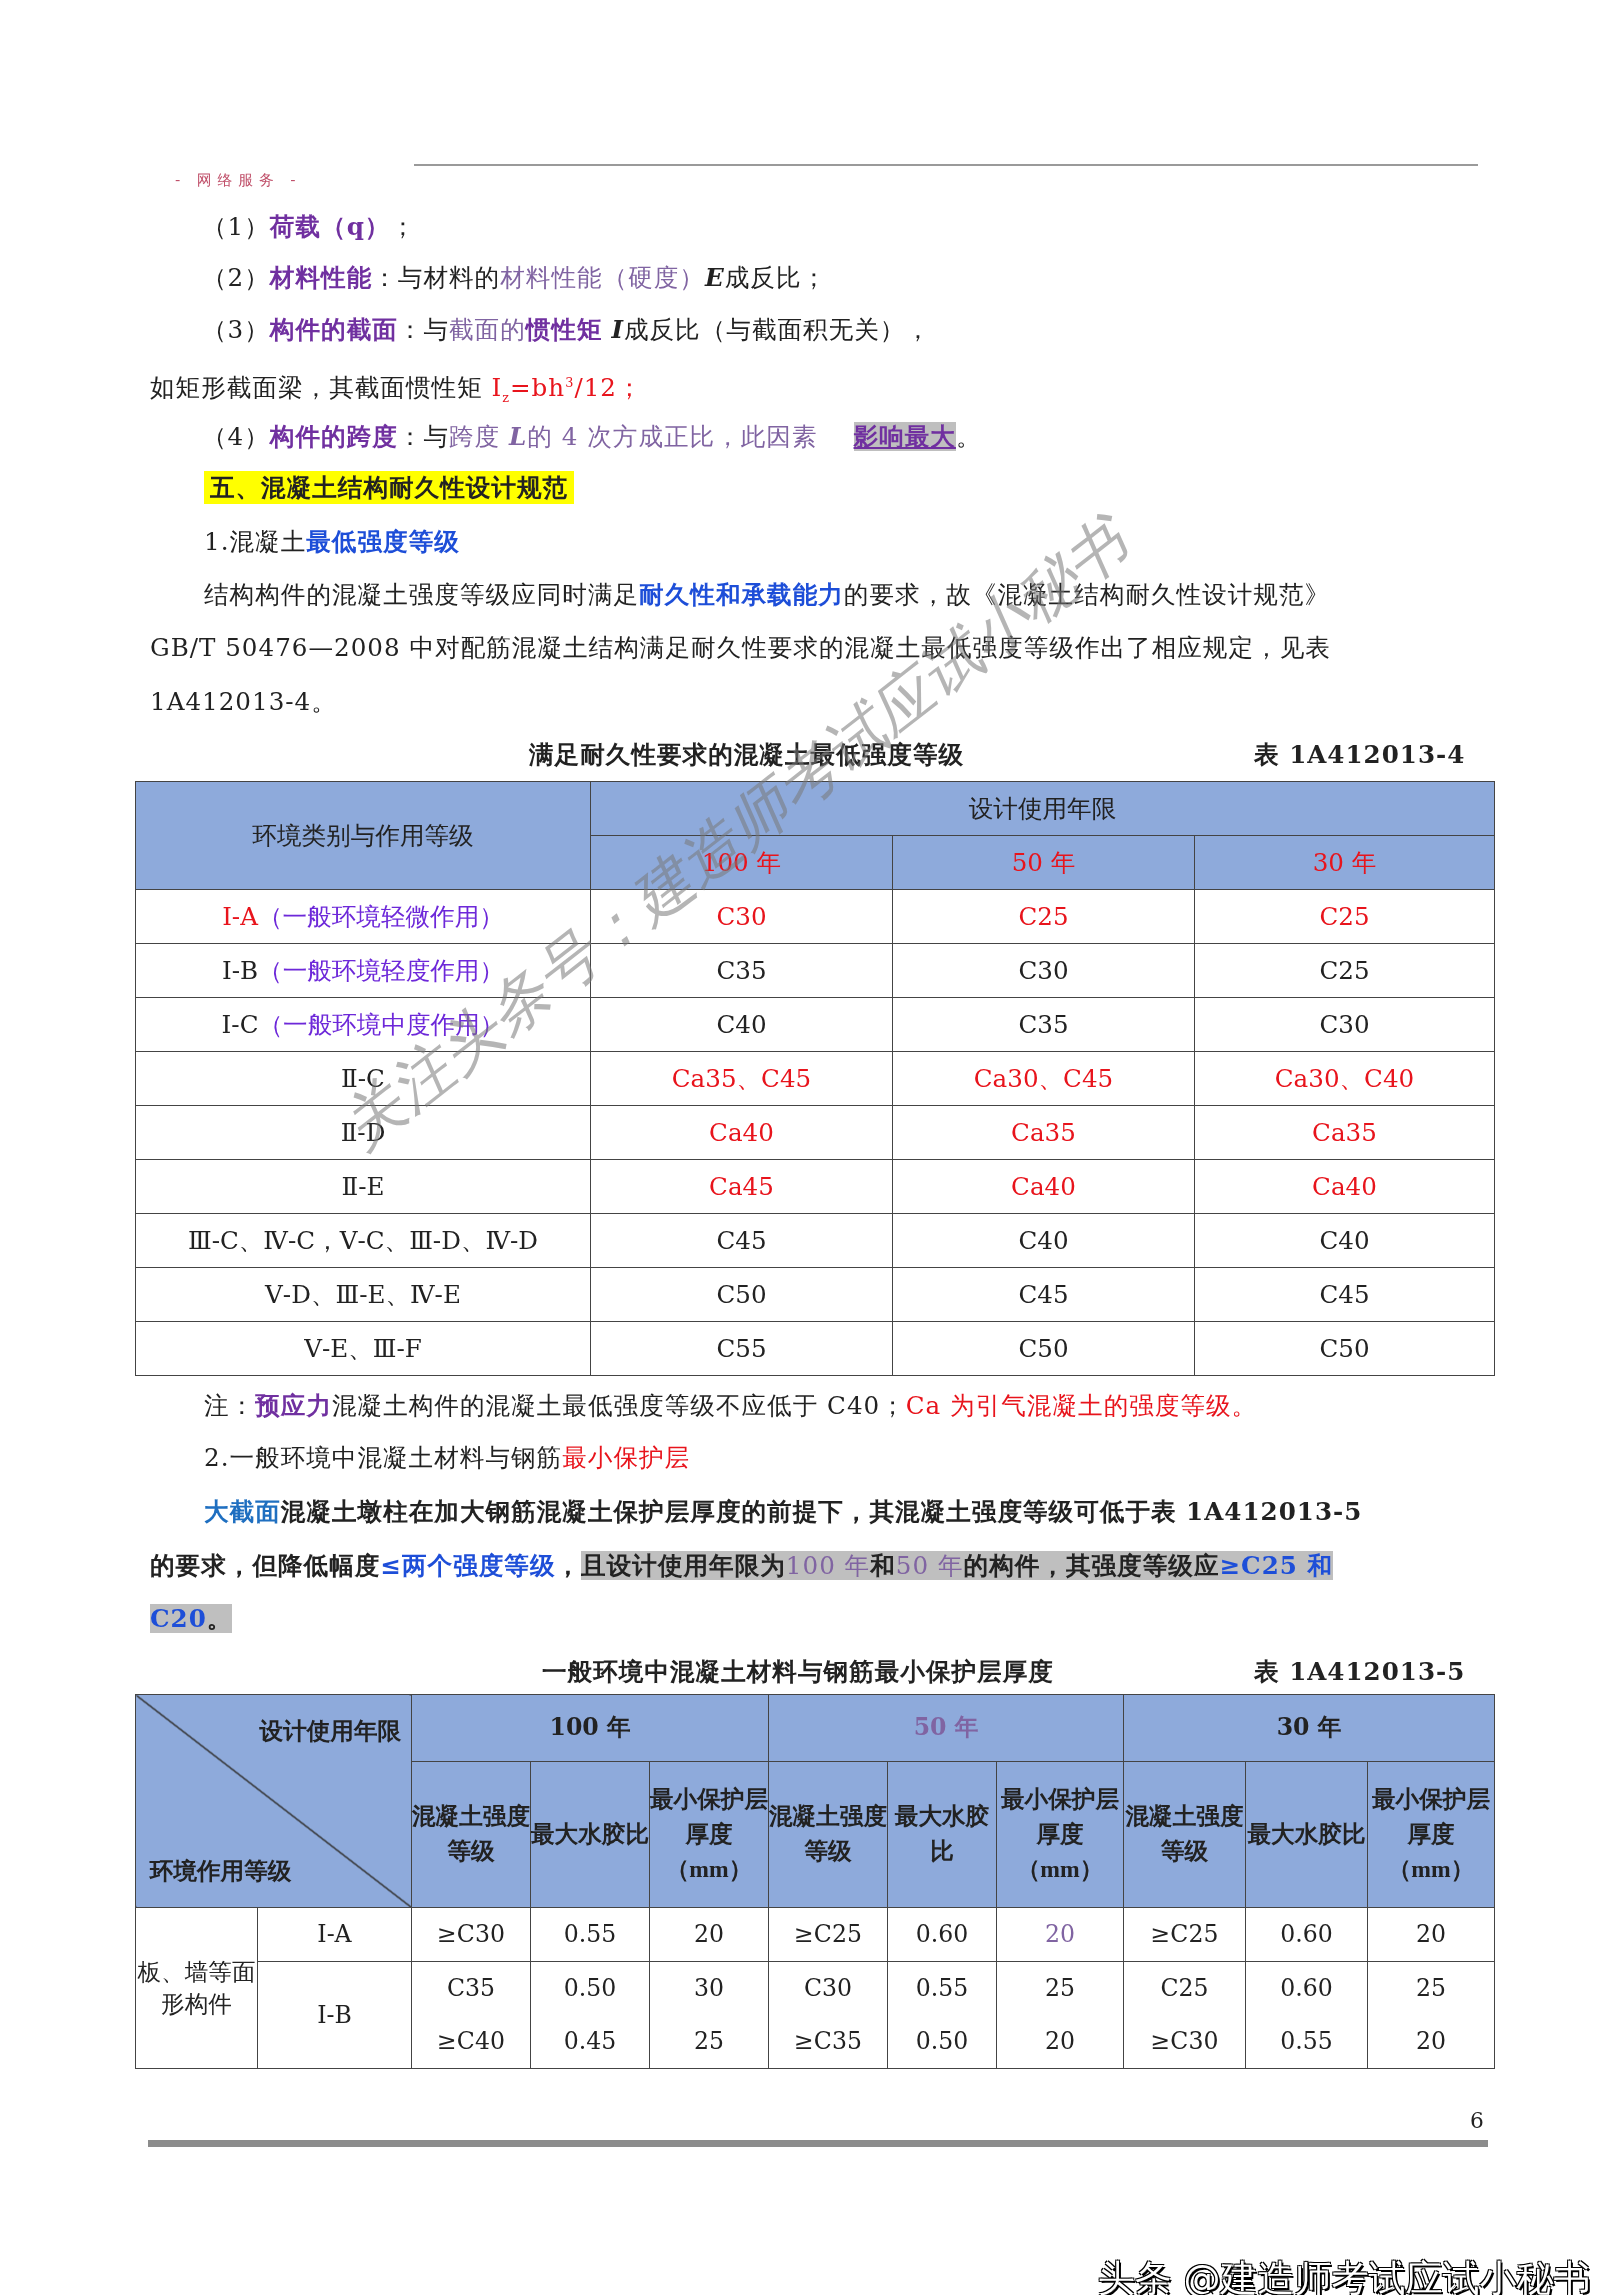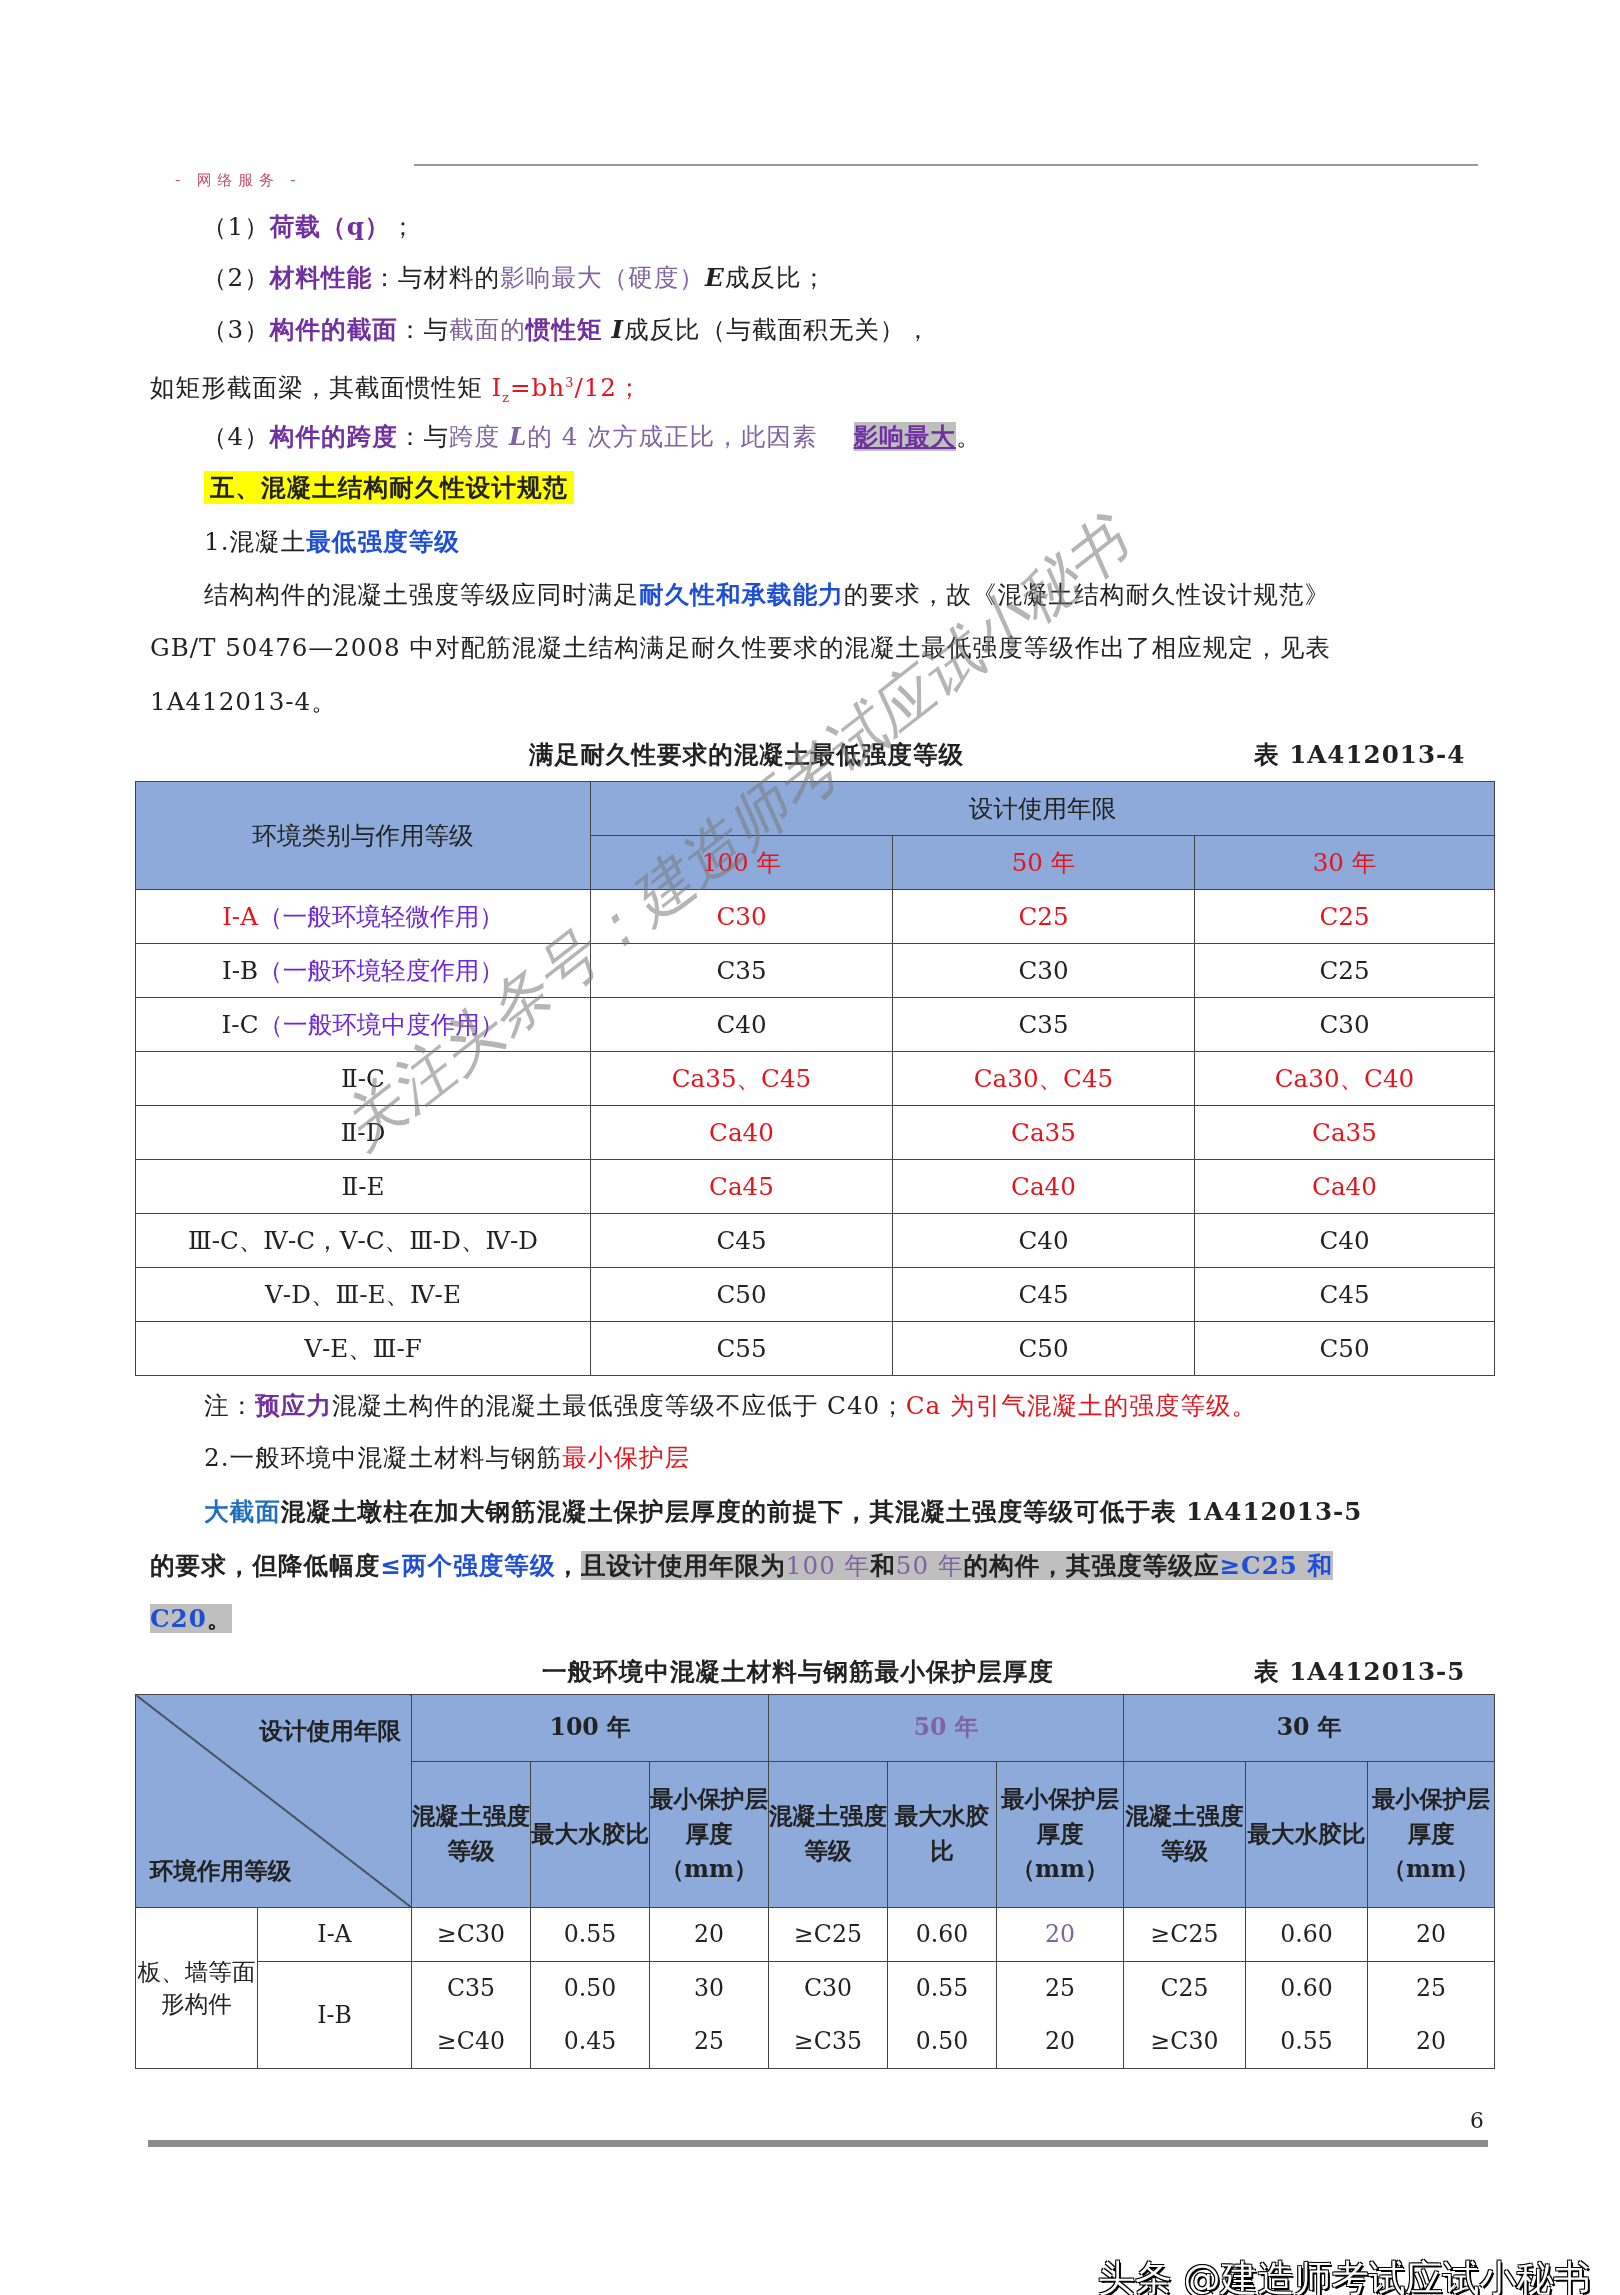--- a/index.html
+++ b/index.html
@@ -52,21 +52,21 @@
 </head>
 <body>
 
 <div class="abs top-rule"></div>
 <div class="abs header-tag">- 网络服务 -</div>
 
 <div class="line" style="left:202px;top:210px;">
   <span>（1）</span><span class="purple-b">荷载（q）</span><span>；</span>
 </div>
 <div class="line" style="left:202px;top:261px;">
-  <span>（2）</span><span class="purple-b">材料性能</span><span>：与材料的</span><span class="purple">影响最大（硬度）</span><span class="ital">E</span><span>成反比；</span>
+  <span>（2）</span><span class="purple-b">材料性能</span><span>：与材料的</span><span class="purple">材料性能（硬度）</span><span class="ital">E</span><span>成反比；</span>
 </div>
 <div class="line" style="left:202px;top:313px;">
   <span>（3）</span><span class="purple-b">构件的截面</span><span>：与</span><span class="purple">截面的</span><span class="purple-b">惯性矩</span> <span class="ital">I</span><span>成反比（与截面积无关），</span>
 </div>
 <div class="line" style="left:150px;top:366px;">
   <span>如矩形截面梁，其截面惯性矩 </span><span class="red"><span>I</span><span class="sub">z</span><span>=bh</span><span class="sup">3</span><span>/12；</span></span>
 </div>
 <div class="line" style="left:202px;top:420px;">
   <span>（4）</span><span class="purple-b">构件的跨度</span><span>：与</span><span class="purple">跨度</span> <span class="ital purple">L</span><span class="purple">的 4 次方成正比，此因素</span><span class="purple-b grey-hl u">影响最大</span><span>。</span>
 </div>
@@ -197,21 +197,21 @@
   <tbody>
       <tr>
     <th colspan="2" rowspan="2" class="diag" style="height:212px;">
       <span class="tr bold">设计使用年限</span>
       <span class="bl bold">环境作用等级</span>
     </th>
     <th colspan="3" class="hdr bold" style="font-weight:bold">100 年</th>
     <th colspan="3" class="hdr purple" style="font-weight:bold">50 年</th>
     <th colspan="3" class="hdr" style="font-weight:bold">30 年</th>
   </tr>
-  <tr style="font-weight:bold;">
+  <tr style="font-weight:bold;font-family:Liberation Serif, serif;">
     <th class="hdr colhdr" style="line-height:35px;font-weight:bold">混凝土强度等级</th>
     <th class="hdr colhdr" style="line-height:35px;font-weight:bold">最大水胶比</th>
     <th class="hdr colhdr" style="line-height:35px;font-weight:bold">最小保护层厚度（mm）</th>
     <th class="hdr colhdr" style="line-height:35px;font-weight:bold">混凝土强度等级</th>
     <th class="hdr colhdr" style="line-height:35px;font-weight:bold">最大水胶比</th>
     <th class="hdr colhdr" style="line-height:35px;font-weight:bold">最小保护层厚度（mm）</th>
     <th class="hdr colhdr" style="line-height:35px;font-weight:bold">混凝土强度等级</th>
     <th class="hdr colhdr" style="line-height:35px;font-weight:bold">最大水胶比</th>
     <th class="hdr colhdr" style="line-height:35px;font-weight:bold">最小保护层厚度（mm）</th>
   </tr>

